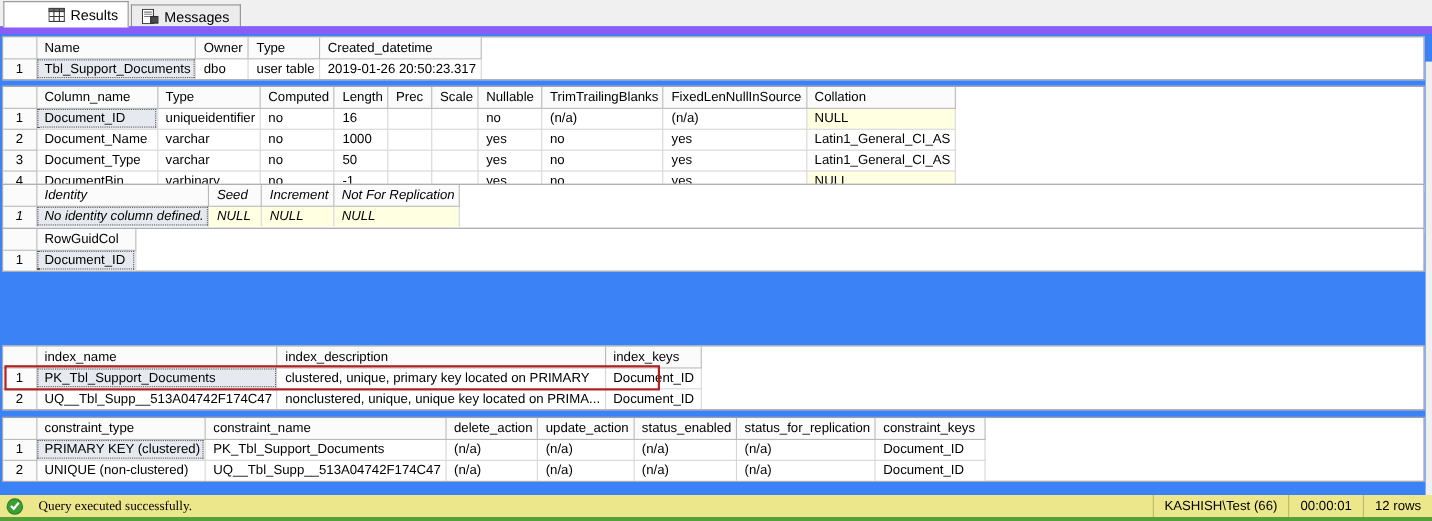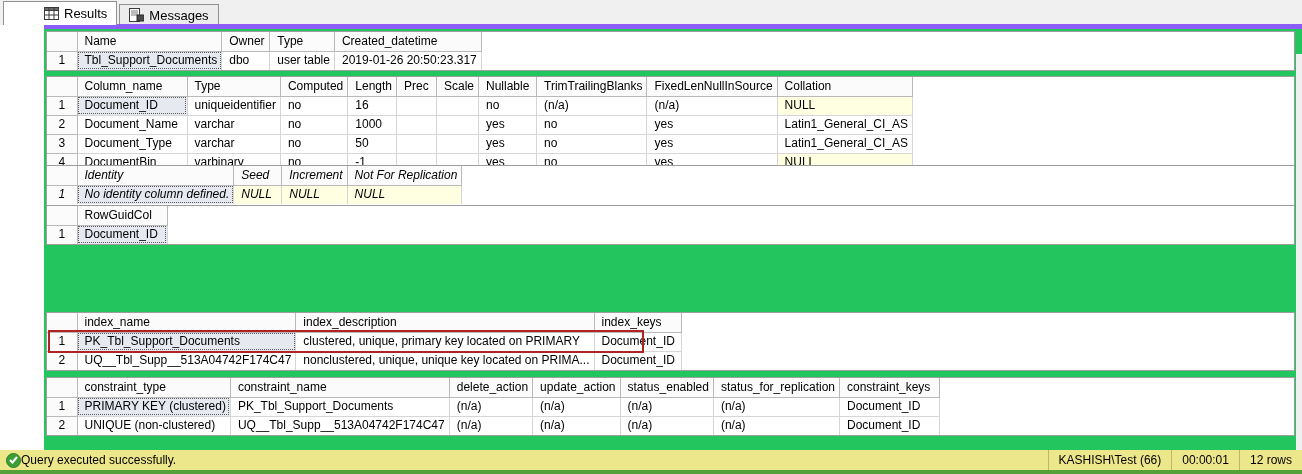--- a/index.html
+++ b/index.html
@@ -18,21 +18,21 @@
     display:flex; align-items:center; gap:5px; padding:0 9px;
     height:21px; border:1px solid #919191; border-bottom:none;
     background:#ECECEC; font-size:13px; cursor:default; margin-right:2px;
   }
   .tab.active {
     height:24px; background:#FFFFFF; position:relative; z-index:2;padding-left:40px;
   }
   
   .content {
     position:absolute; top:24px; left:0; right:0; bottom:0;
-    background:#22c55e; border-top:5px solid #8b5cf6;margin-left:44px;
+    background:#3b82f6; border-top:7px solid #8b5cf6;
   }
   .right-strip {
     position:absolute; top:25px; bottom:24px; right:0; width:6px; background:#F0F0F0;
   }
   .grid-wrap {
     position:absolute; left:2px; right:7px;
     border:1px solid #9D9D9D; background:#FFFFFF; overflow:hidden;
   }
   table.grid-table { border-collapse:collapse; table-layout:fixed; }
   table.grid-table th, table.grid-table td {
@@ -69,21 +69,21 @@
   #grid5 { top:283px; height:59px; position:absolute; }
   #grid6 { top:348px; height:59px; }
   
   .statusbar {
     position:absolute; left:0; right:0; bottom:4px; height:20px;
     background:#EDE78B; display:flex; align-items:center; font-size:12px;
   }
   .status-green-strip {
     position:absolute; left:0; right:0; bottom:0; height:4px; background:#55A038;
   }
-  .status-left { display:flex; align-items:center; gap:0; padding-left:6px; flex:1; }
+  .status-left { display:flex; align-items:center; gap:14px; padding-left:6px; flex:1;font-family:Liberation Serif, serif; }
   .status-right { display:flex; align-items:stretch; height:100%; }
   .status-seg {
     display:flex; align-items:center; padding:0 10px;
     border-left:1px solid #BDB76B;
   }
   .check-icon {
     width:15px; height:15px; border-radius:50%; background:#3D9E35;
     display:flex; align-items:center; justify-content:center; flex:0 0 auto;
     border:1px solid #2F7F2A;
   }

